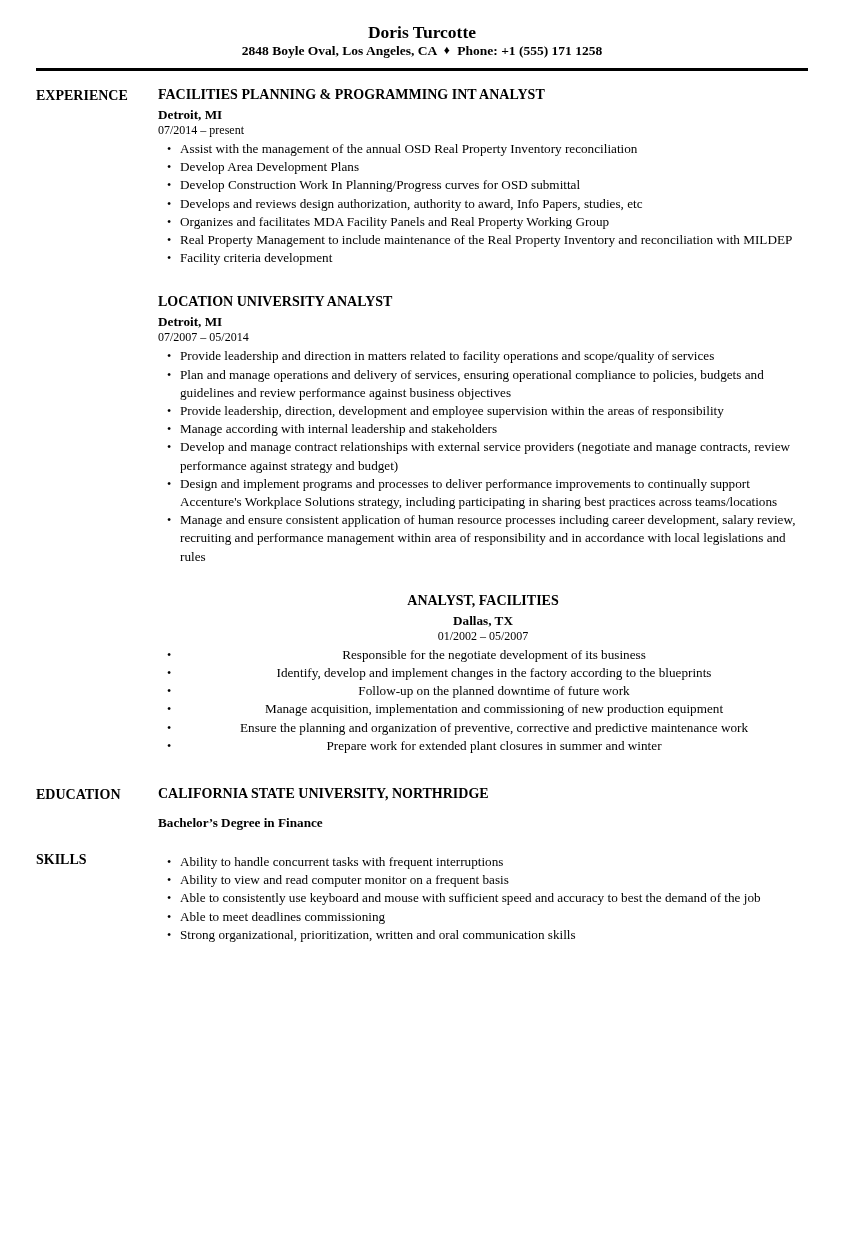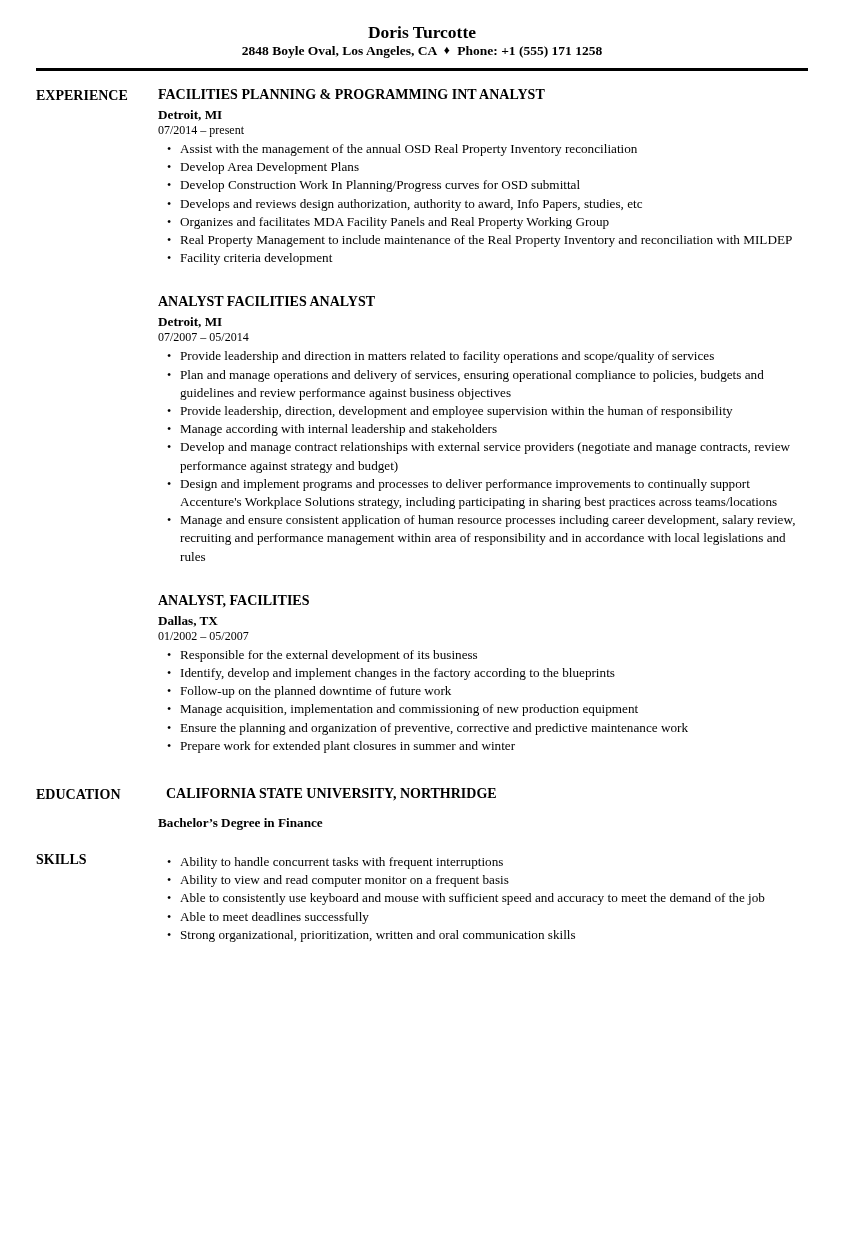--- a/index.html
+++ b/index.html
@@ -50,20 +50,21 @@
     font-weight: bold;
     font-size: 14px;
     line-height: 15px;
     padding-top: 1px;
   }
   .job {
     margin-bottom: 27px;
   }
   .job:last-child {
     margin-bottom: 0;
+    text-align: center;
   }
   .job-title {
     font-weight: bold;
     font-size: 14px;
     line-height: 15px;
   }
   .job-location {
     font-weight: bold;
     font-size: 13.2px;
     line-height: 15px;
@@ -88,21 +89,20 @@
     content: "\2022";
     position: absolute;
     left: 9px;
     top: 0;
     font-size: 12px;
   }
   .edu-school {
     font-weight: bold;
     font-size: 14px;
     line-height: 15px;
-    margin-left: 8px;
   }
   .edu-degree {
     font-weight: bold;
     font-size: 13.2px;
     line-height: 15px;
     margin-top: 14px;
   }
   .section-education { margin-top: 31px; }
   .section-skills { margin-top: 21px; }
 </style>
@@ -133,40 +133,40 @@
           <li>Develop Area Development Plans</li>
           <li>Develop Construction Work In Planning/Progress curves for OSD submittal</li>
           <li>Develops and reviews design authorization, authority to award, Info Papers, studies, etc</li>
           <li>Organizes and facilitates MDA Facility Panels and Real Property Working Group</li>
           <li>Real Property Management to include maintenance of the Real Property Inventory and reconciliation with MILDEP</li>
           <li>Facility criteria development</li>
         </ul>
       </div>
 
       <div class="job">
-        <div class="job-title">ANALYST FACILITIES ANALYST</div>
+        <div class="job-title">LOCATION UNIVERSITY ANALYST</div>
         <div class="job-location">Detroit, MI</div>
         <div class="job-dates">07/2007 – 05/2014</div>
         <ul class="bullets">
           <li>Provide leadership and direction in matters related to facility operations and scope/quality of services</li>
           <li>Plan and manage operations and delivery of services, ensuring operational compliance to policies, budgets and guidelines and review performance against business objectives</li>
-          <li>Provide leadership, direction, development and employee supervision within the human of responsibility</li>
+          <li>Provide leadership, direction, development and employee supervision within the areas of responsibility</li>
           <li>Manage according with internal leadership and stakeholders</li>
           <li>Develop and manage contract relationships with external service providers (negotiate and manage contracts, review performance against strategy and budget)</li>
           <li>Design and implement programs and processes to deliver performance improvements to continually support Accenture's Workplace Solutions strategy, including participating in sharing best practices across teams/locations</li>
           <li>Manage and ensure consistent application of human resource processes including career development, salary review, recruiting and performance management within area of responsibility and in accordance with local legislations and rules</li>
         </ul>
       </div>
 
       <div class="job">
         <div class="job-title">ANALYST, FACILITIES</div>
         <div class="job-location">Dallas, TX</div>
         <div class="job-dates">01/2002 – 05/2007</div>
         <ul class="bullets">
-          <li>Responsible for the external development of its business</li>
+          <li>Responsible for the negotiate development of its business</li>
           <li>Identify, develop and implement changes in the factory according to the blueprints</li>
           <li>Follow-up on the planned downtime of future work</li>
           <li>Manage acquisition, implementation and commissioning of new production equipment</li>
           <li>Ensure the planning and organization of preventive, corrective and predictive maintenance work</li>
           <li>Prepare work for extended plant closures in summer and winter</li>
         </ul>
       </div>
 
     </div>
   </div>
@@ -178,22 +178,22 @@
       <div class="edu-degree">Bachelor’s Degree in Finance</div>
     </div>
   </div>
 
   <div class="section section-skills">
     <div class="section-label">SKILLS</div>
     <div class="section-content">
       <ul class="bullets">
         <li>Ability to handle concurrent tasks with frequent interruptions</li>
         <li>Ability to view and read computer monitor on a frequent basis</li>
-        <li>Able to consistently use keyboard and mouse with sufficient speed and accuracy to meet the demand of the job</li>
-        <li>Able to meet deadlines successfully</li>
+        <li>Able to consistently use keyboard and mouse with sufficient speed and accuracy to best the demand of the job</li>
+        <li>Able to meet deadlines commissioning</li>
         <li>Strong organizational, prioritization, written and oral communication skills</li>
         <li>General airport operations knowledge helpful</li>
         <li>Able to occassionally work extended hours</li>
       </ul>
     </div>
   </div>
 
 </div>
 
 </body></html>

